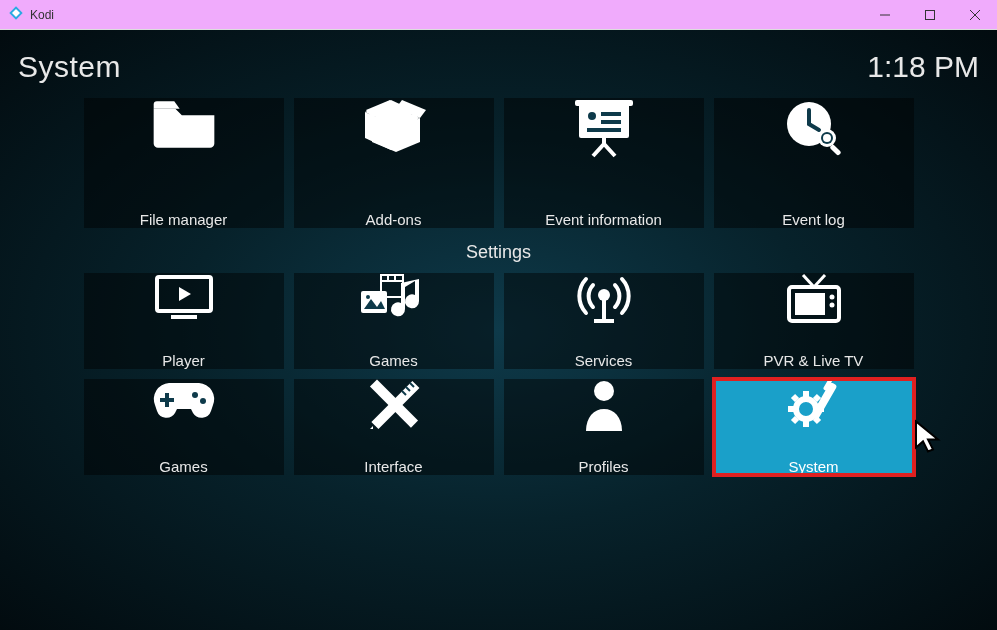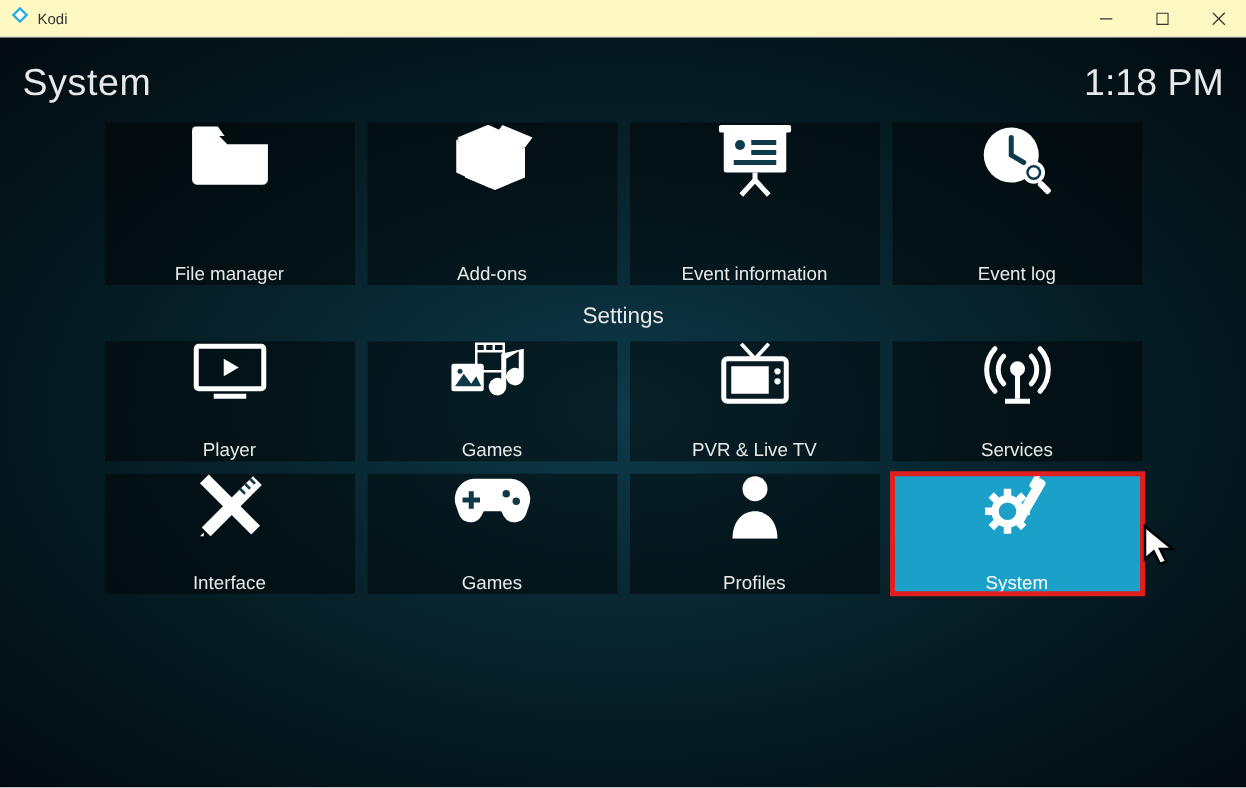--- a/index.html
+++ b/index.html
@@ -3,21 +3,21 @@
   <meta charset="utf-8">
   <style>
     * { margin: 0; padding: 0; box-sizing: border-box; }
     body {
       width: 997px; height: 630px;
       font-family: "Segoe UI", Arial, sans-serif;
       background: #fff; overflow: hidden;
     }
     
     .titlebar {
-      height: 30px; background: #fef9c3;
+      height: 30px; background: #f0abfc;
       display: flex; align-items: center;
       border-bottom: 1px solid #ddd;
     }
     .titlebar .app-icon { margin: 0 6px 0 8px; }
     .titlebar .app-title { font-size: 12px; color: #333; flex: 1; }
     .win-controls { display: flex; }
     .win-btn {
       width: 45px; height: 30px;
       display: flex; align-items: center; justify-content: center;
       font-size: 13px; color: #333;
@@ -180,74 +180,74 @@
             <line x1="20" y1="8" x2="42" y2="8" stroke="#fff" stroke-width="2"></line>
             <line x1="27" y1="2" x2="27" y2="8" stroke="#fff" stroke-width="2"></line>
             <line x1="34" y1="2" x2="34" y2="8" stroke="#fff" stroke-width="2"></line>
             <path d="M44 14v22a7 7 0 1 1-4-6V10l18-4v22a7 7 0 1 1-4-6V8z"></path>
           </svg>
       </span>
       <span class="label">Games</span>
     </div>
     <div class="tile">
       <span>
-        <svg width="58" height="52" viewBox="0 0 58 52">
-            <rect x="4" y="14" width="50" height="34" rx="3" fill="none" stroke="#fff" stroke-width="4"></rect>
-            <rect x="10" y="20" width="30" height="22"></rect>
-            <circle cx="47" cy="24" r="2.5"></circle>
-            <circle cx="47" cy="32" r="2.5"></circle>
-            <line x1="29" y1="14" x2="18" y2="2" stroke="#fff" stroke-width="3"></line>
-            <line x1="29" y1="14" x2="40" y2="2" stroke="#fff" stroke-width="3"></line>
-          </svg>
-      </span>
-      <span class="label">PVR &amp; Live TV</span>
-    </div>
-    <div class="tile">
-      <span>
         <svg width="54" height="54" viewBox="0 0 54 54">
             <circle cx="27" cy="22" r="6"></circle>
             <path d="M16 12a16 16 0 0 0 0 22" fill="none" stroke="#fff" stroke-width="4" stroke-linecap="round"></path>
             <path d="M38 12a16 16 0 0 1 0 22" fill="none" stroke="#fff" stroke-width="4" stroke-linecap="round"></path>
             <path d="M9 6a25 25 0 0 0 0 34" fill="none" stroke="#fff" stroke-width="4" stroke-linecap="round"></path>
             <path d="M45 6a25 25 0 0 1 0 34" fill="none" stroke="#fff" stroke-width="4" stroke-linecap="round"></path>
             <rect x="25" y="26" width="4" height="20"></rect>
             <rect x="17" y="46" width="20" height="4"></rect>
           </svg>
       </span>
       <span class="label">Services</span>
     </div>
+    <div class="tile">
+      <span>
+        <svg width="58" height="52" viewBox="0 0 58 52">
+            <rect x="4" y="14" width="50" height="34" rx="3" fill="none" stroke="#fff" stroke-width="4"></rect>
+            <rect x="10" y="20" width="30" height="22"></rect>
+            <circle cx="47" cy="24" r="2.5"></circle>
+            <circle cx="47" cy="32" r="2.5"></circle>
+            <line x1="29" y1="14" x2="18" y2="2" stroke="#fff" stroke-width="3"></line>
+            <line x1="29" y1="14" x2="40" y2="2" stroke="#fff" stroke-width="3"></line>
+          </svg>
+      </span>
+      <span class="label">PVR &amp; Live TV</span>
+    </div>
   </div>
 
   <div class="row row3">
+    <div class="tile">
+      <span>
+        <svg width="66" height="42" viewBox="0 0 66 42">
+            <path d="M18 4h30a16 16 0 0 1 14 22l-2 6a10 10 0 0 1-18 2l-2-4h-14l-2 4a10 10 0 0 1-18-2l-2-6A16 16 0 0 1 18 4z"></path>
+            <rect x="14" y="14" width="4" height="14" fill="#0e3a4a"></rect>
+            <rect x="9" y="19" width="14" height="4" fill="#0e3a4a"></rect>
+            <circle cx="44" cy="16" r="3" fill="#0e3a4a"></circle>
+            <circle cx="52" cy="22" r="3" fill="#0e3a4a"></circle>
+          </svg>
+      </span>
+      <span class="label">Games</span>
+    </div>
     <div class="tile">
       <span>
         <svg width="52" height="52" viewBox="0 0 52 52">
             <rect x="22" y="-4" width="10" height="58" transform="rotate(45 26 26)"></rect>
             <rect x="22" y="-4" width="10" height="58" transform="rotate(-45 26 26)"></rect>
             <polygon points="5,47 2,50 5,50"></polygon>
             <g stroke="#0e3a4a" stroke-width="2">
               <line x1="34" y1="12" x2="38" y2="16"></line>
               <line x1="38" y1="8" x2="42" y2="12"></line>
               <line x1="42" y1="4" x2="46" y2="8"></line>
             </g>
           </svg>
       </span>
       <span class="label">Interface</span>
-    </div>
-    <div class="tile">
-      <span>
-        <svg width="66" height="42" viewBox="0 0 66 42">
-            <path d="M18 4h30a16 16 0 0 1 14 22l-2 6a10 10 0 0 1-18 2l-2-4h-14l-2 4a10 10 0 0 1-18-2l-2-6A16 16 0 0 1 18 4z"></path>
-            <rect x="14" y="14" width="4" height="14" fill="#0e3a4a"></rect>
-            <rect x="9" y="19" width="14" height="4" fill="#0e3a4a"></rect>
-            <circle cx="44" cy="16" r="3" fill="#0e3a4a"></circle>
-            <circle cx="52" cy="22" r="3" fill="#0e3a4a"></circle>
-          </svg>
-      </span>
-      <span class="label">Games</span>
     </div>
     <div class="tile">
       <span>
         <svg width="40" height="52" viewBox="0 0 40 52">
             <circle cx="20" cy="12" r="10"></circle>
             <path d="M2 52c0-14 8-22 18-22s18 8 18 22z"></path>
           </svg>
       </span>
       <span class="label">Profiles</span>
     </div>

